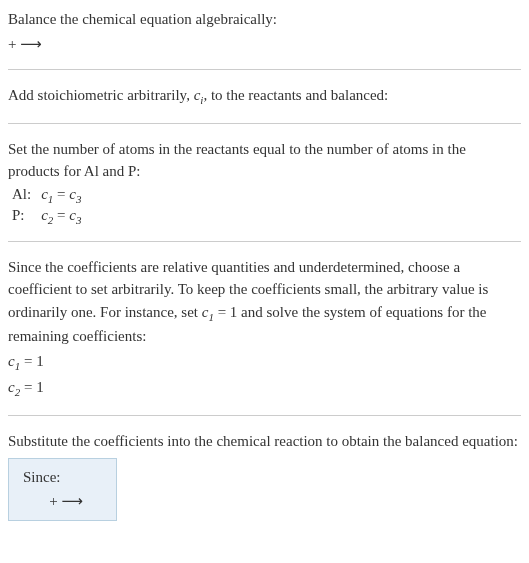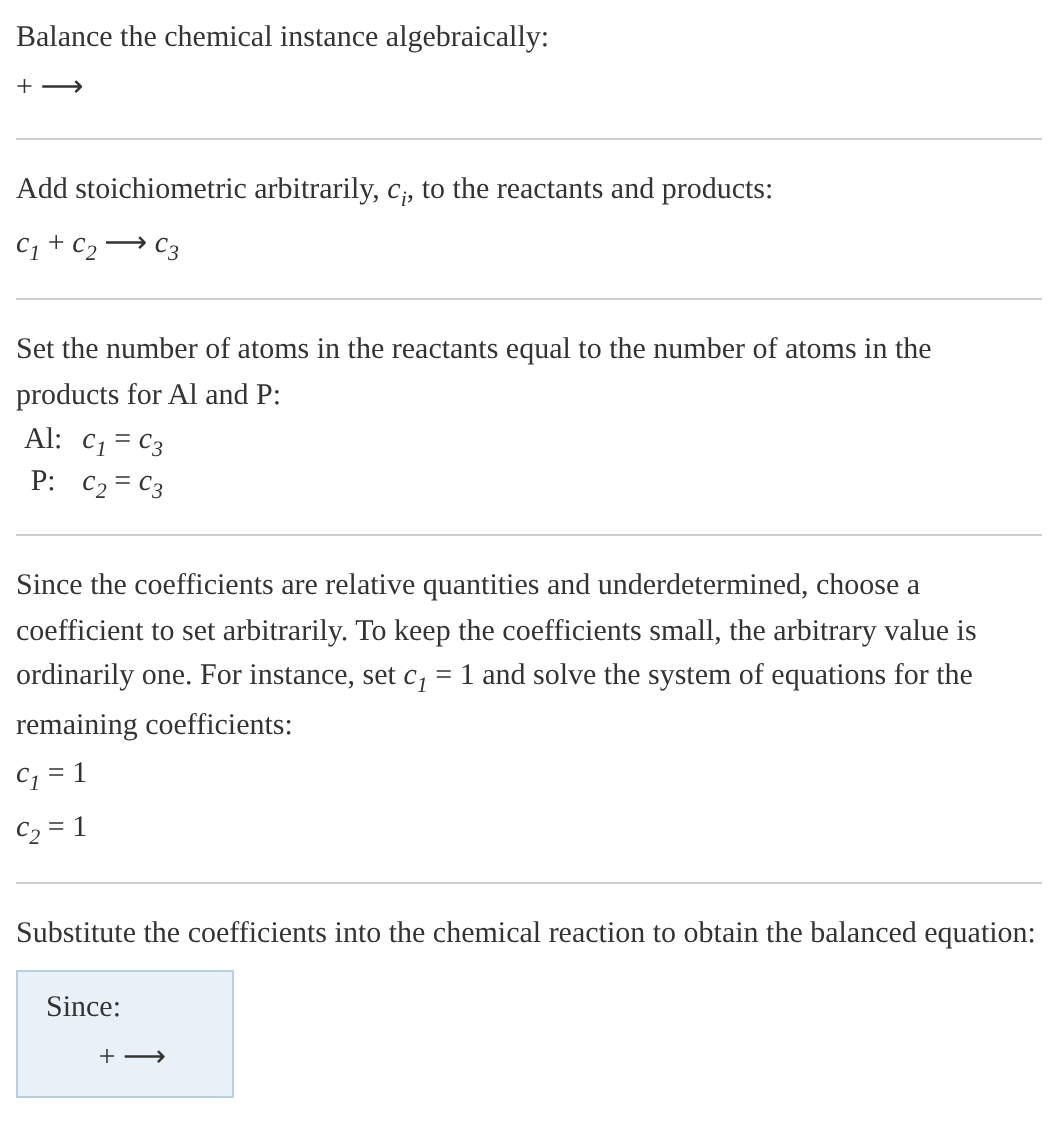--- a/index.html
+++ b/index.html
@@ -38,50 +38,47 @@
     .atom-table {
       border-collapse: collapse;
       margin-top: 2px;
     }
     .atom-table td {
       padding: 1px 4px;
       vertical-align: top;
       text-align: center;
     }
     .atom-table td:first-child {
-      text-align: center;
+      text-align: left;
       padding-right: 6px;
     }
     .answer-box {
       background: #e8f0f8;
       border: 1px solid #b8d0e0;
       padding: 10px 14px;
       display: inline-block;
       margin-top: 4px;
     }
     .answer-label {
       margin-bottom: 6px;
     }
   </style>
 </head>
 <body>
 
 <div class="section">
-  <div class="line">Balance the chemical instance algebraically:</div>
+  <div class="line">Balance the chemical equation algebraically:</div>
   <div class="line"> +  ⟶ </div>
 </div>
 
 <hr class="divider">
 
 <div class="section">
   <div class="line">
-    <span>Add stoichiometric arbitrarily, </span><span class="italic">c</span><span class="sub">i</span><span>, to the reactants and products:</span>
-  </div>
-  <div class="line">
-    <span class="italic">c</span><span class="sub">1</span><span>  + </span><span class="italic">c</span><span class="sub">2</span><span>   ⟶  </span><span class="italic">c</span><span class="sub">3</span>
+    <span>Add stoichiometric arbitrarily, </span><span class="italic">c</span><span class="sub">i</span><span>, to the reactants and balanced:</span>
   </div>
 </div>
 
 <hr class="divider">
 
 <div class="section">
   <div class="line">Set the number of atoms in the reactants equal to the number of atoms in the products for Al and P:</div>
   <table class="atom-table">
     <tbody>
         <tr>

